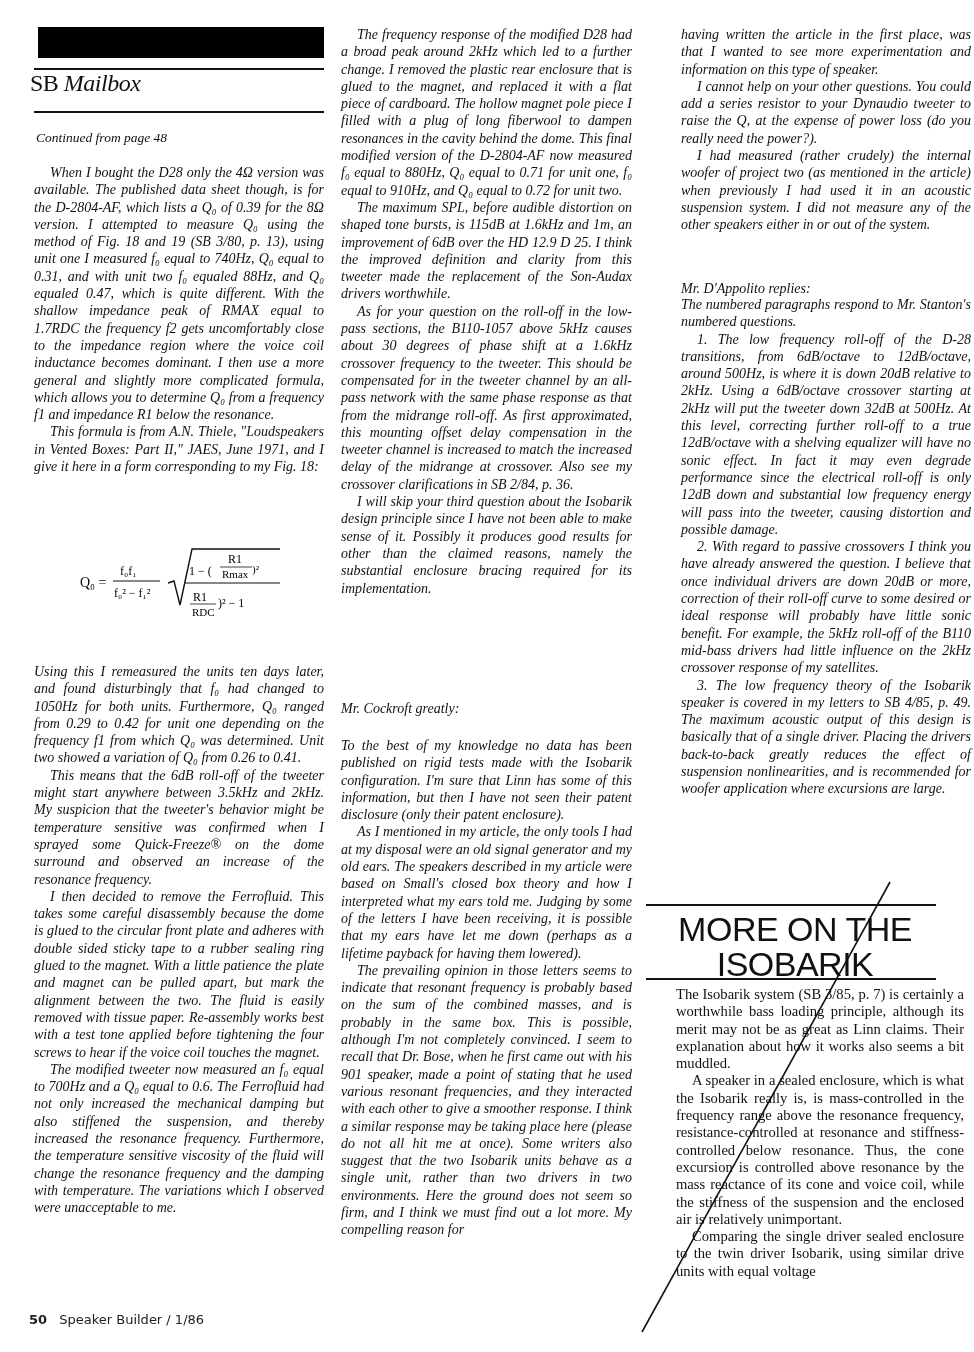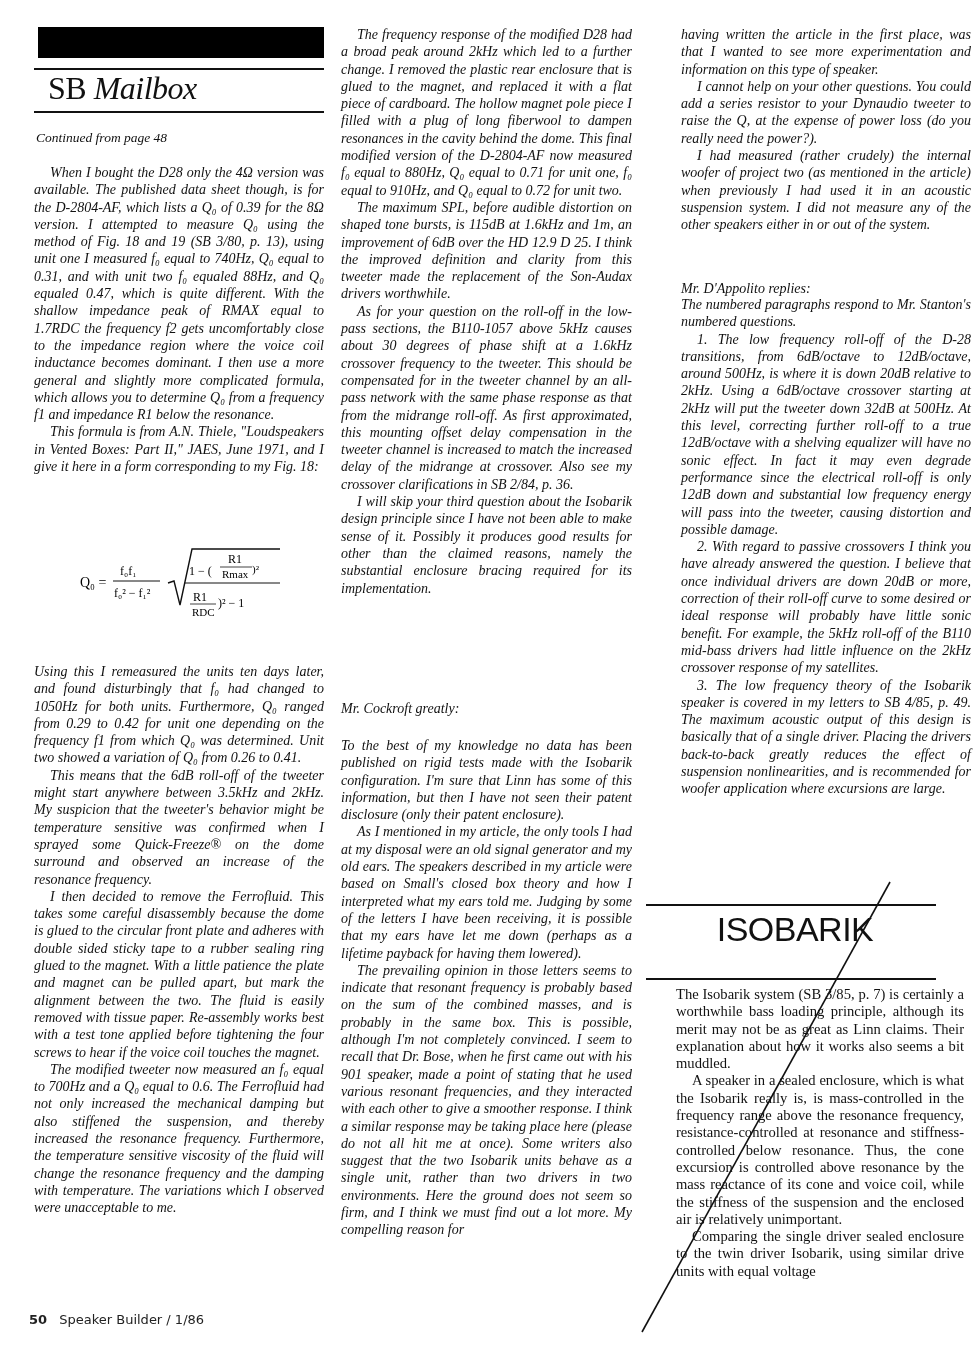--- a/index.html
+++ b/index.html
@@ -6,21 +6,21 @@
   body { width: 974px; height: 1352px; position: relative; overflow: hidden; color: #111; }
   .col1 { left: 34px; width: 290px; }
   .col2 { left: 341px; width: 291px; }
   .col3 { left: 650px; width: 290px; margin-left: 31px; }
   .ital { font-family: "Liberation Serif", serif; font-style: italic; font-size: 14px; line-height: 17.3px; text-align: justify; }
   .roman { font-family: "Liberation Serif", serif; font-style: normal; font-size: 14.6px; line-height: 17.3px; text-align: justify; }
   p { margin: 0; }
   p.ind { text-indent: 16px; }
   .blackbar { position: absolute; left: 38px; top: 27px; width: 286px; height: 31px; background: #000; }
   .rule { position: absolute; height: 2px; background: #111; }
-  .title { position: absolute; left: 48px; top: 70px; font-family: "Liberation Serif", serif; font-size: 32px; letter-spacing: -0.5px; }
+  .title { position: absolute; left: 30px; top: 70px; font-family: "Liberation Serif", serif; font-size: 24px; letter-spacing: -0.5px; }
   .title .sb { font-style: normal; }
   .title .mb { font-style: italic; }
   .cont { position: absolute; left: 36px; top: 130px; font-family: "Liberation Serif", serif; font-style: italic; font-size: 13.5px; }
   .formula { position: absolute; left: 80px; top: 543px; width: 220px; height: 80px; font-family: "Liberation Serif", serif; font-size: 13px; }
   .footer { position: absolute; left: 29px; top: 1312px; font-family: "DejaVu Sans", sans-serif; font-size: 13px; color: #222; }
   .footer .pg { font-weight: bold; margin-right: 8px; text-align: right; }
   .box-title { position: absolute; left: 650px; top: 912px; width: 290px; text-align: center; font-family: "Liberation Sans", sans-serif; font-size: 34px; line-height: 35px; letter-spacing: -0.5px; font-weight: normal; color: #111; }
   .slash { position: absolute; left: 640px; top: 880px; width: 334px; height: 470px; pointer-events: none; }
   .block { position: absolute; }
 </style>
@@ -89,20 +89,21 @@
 <div class="block col3 ital" style="top:280px;">Mr. D'Appolito replies:</div>
 <div class="block col3 ital" style="top:296px;">
   <p>The numbered paragraphs respond to Mr. Stanton's numbered questions.</p>
   <p class="ind">1. The low frequency roll-off of the D-28 transitions, from 6dB/octave to 12dB/octave, around 500Hz, is where it is down 20dB relative to 2kHz. Using a 6dB/octave crossover starting at 2kHz will put the tweeter down 32dB at 500Hz. At this level, correcting further roll-off to a true 12dB/octave with a shelving equalizer will have no sonic effect. In fact it may even degrade performance since the electrical roll-off is only 12dB down and substantial low frequency energy will pass into the tweeter, causing distortion and possible damage.</p>
   <p class="ind">2. With regard to passive crossovers I think you have already answered the question. I believe that once individual drivers are down 20dB or more, correction of their roll-off curve to some desired or ideal response will probably have little sonic benefit. For example, the 5kHz roll-off of the B110 mid-bass drivers had little influence on the 2kHz crossover response of my satellites.</p>
   <p class="ind">3. The low frequency theory of the Isobarik speaker is covered in my letters to SB 4/85, p. 49. The maximum acoustic output of this design is basically that of a single driver. Placing the drivers back-to-back greatly reduces the effect of suspension nonlinearities, and is recommended for woofer application where excursions are large.</p>
 </div>
 
 <div class="rule" style="left:646px; top:904px; width:290px; height:1.5px;"></div>
 <div class="box-title">
+  <div>MORE ON THE</div>
   <div>ISOBARIK</div>
 </div>
 <div class="rule" style="left:646px; top:978px; width:290px; height:1.5px;"></div>
 <div class="block col3 roman" style="top:986px; left:645px; width:288px;">
   <p>The Isobarik system (SB 3/85, p. 7) is certainly a worthwhile bass loading principle, although its merit may not be as great as Linn claims. Their explanation about how it works also seems a bit muddled.</p>
   <p class="ind">A speaker in a sealed enclosure, which is what the Isobarik really is, is mass-controlled in the frequency range above the resonance frequency, resistance-controlled at resonance and stiffness-controlled below resonance. Thus, the cone excursion is controlled above resonance by the mass reactance of its cone and voice coil, while the stiffness of the suspension and the enclosed air is relatively unimportant.</p>
   <p class="ind">Comparing the single driver sealed enclosure to the twin driver Isobarik, using similar drive units with equal voltage</p>
 </div>
 
 <svg class="slash" viewBox="0 0 334 470">

